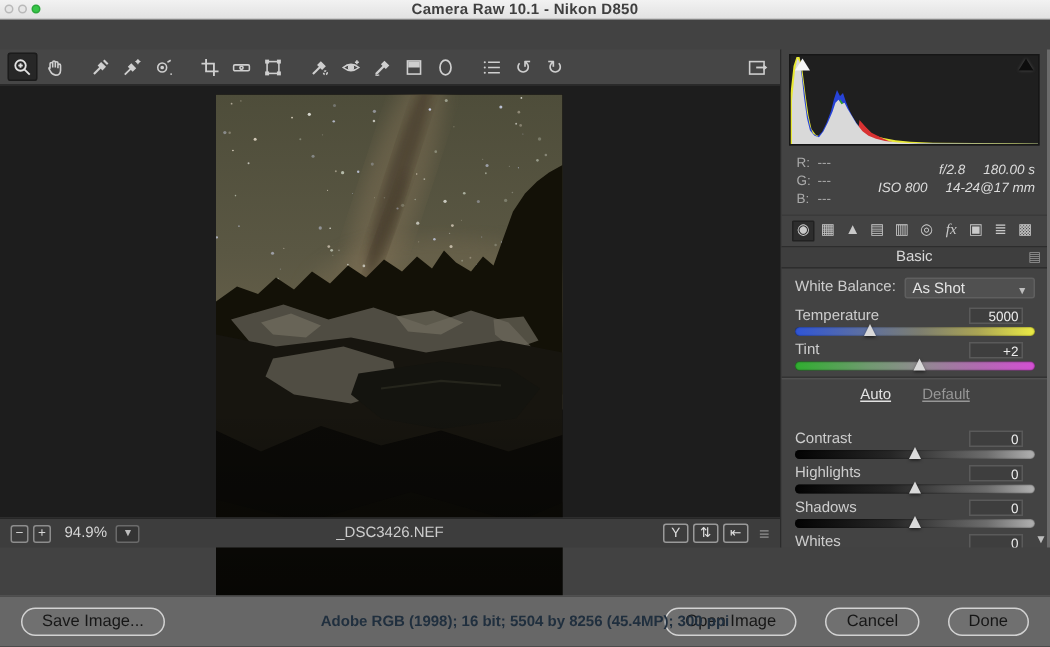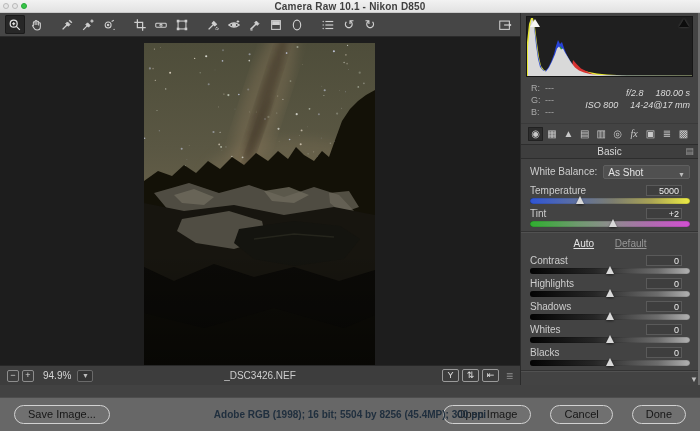--- a/index.html
+++ b/index.html
@@ -1,18 +1,18 @@
 <!DOCTYPE html>
 <html><head>
 <meta charset="utf-8">
 <style>
   * { box-sizing: border-box; margin: 0; padding: 0; }
   html,body { width:700px; height:431px; overflow:hidden; }
   body { font-family:"Liberation Sans", sans-serif; background:#424242; font-size:10px; }
-  .app { position:relative; width:700px; height:431px; display:flex; flex-direction:column; }
+  .app { position:relative; width:700px; height:431px; display:flex; flex-direction:column;gap:20px; }
 
   
   .titlebar { height:13px; background:linear-gradient(#f2f2f2,#e2e2e2); display:flex; align-items:center; justify-content:center; position:relative; flex:0 0 auto; border-bottom:1px solid #c9c9c9;}
   .titlebar .title { font-size:10px; color:#3f3f3f; font-weight:bold; letter-spacing:.2px; }
   .lights { position:absolute; left:3px; top:3px; display:flex; gap:3px; }
   .light { width:6px; height:6px; border-radius:50%; border:1px solid #b9b9b9; background:#e6e6e6; }
   .light.green { background:#37c648; border-color:#2aa73a; }
 
   
   .main { flex:1 1 auto; display:flex; min-height:0; }
@@ -73,21 +73,21 @@
   .srow { margin-bottom:4px; }
   .sline { display:flex; align-items:flex-end; justify-content:space-between; height:11px; margin-bottom:2px;}
   .sval { width:36px; margin-right:8px; text-align:right; height:11px; line-height:10px; border:1px solid #5a5a5a; background:#3e3e3e; color:#ececec; padding:0 2px; font-size:9px;}
   .sval.selected { background:#3f6db4; border-color:#35587f; color:#ffffff; }
   .strack { position:relative; height:6px; border-radius:3px; box-shadow: inset 0 0 1px #000; }
   .thumb { position:absolute; top:-2px; width:0; height:0; border-left:4px solid transparent; border-right:4px solid transparent; border-bottom:8px solid #d9d9d9; transform:translateX(-4px); filter:drop-shadow(0 1px 1px rgba(0,0,0,.55)); }
   .tone  { background:linear-gradient(90deg,#030303,#262626 40%,#6d6d6d 80%,#b2b2b2); }
   .temp  { background:linear-gradient(90deg,#2f55d6,#5c6fa2 28%,#7d7e70 52%,#aaa455 76%,#ecec45); }
   .tint  { background:linear-gradient(90deg,#2fae2f,#6f9a6f 30%,#8d8d8d 50%,#b06bb0 76%,#d44fd4); }
   .divider { height:2px; border-top:1px solid #333333; border-bottom:1px solid #515151; margin:3px -8px 5px -9px; }
-  .autorow { text-align:center; margin:1px 0 6px 0; }
+  .autorow { text-align:center; margin:1px 0 18px 0; }
   .autorow .link { text-decoration:underline; margin:0 9px; }
   .autolink { color:#e2e2e2; }
   .defaultlink { color:#979797; }
   .scrollhint { position:absolute; right:0px; bottom:1px; color:#bdbdbd; font-size:8px; line-height:1;}
 
   
   .bottombar { height:34px; background:#676767; border-top:1px solid #4d4d4d; display:flex; align-items:center; padding:0 14px; position:relative; flex:0 0 auto;margin-top:12px;}
   .pill { height:19px; border:1px solid #d2d2d2; border-radius:10px; background:#707070; color:#161616; font-size:11px; display:flex; align-items:center; padding:0 13px; line-height:1;}
   .worklink { position:absolute; left:50%; transform:translateX(-50%); color:#202f3e; font-size:10px; font-weight:bold; white-space:nowrap;}
   .rightbtns { margin-left:auto; display:flex; gap:19px; }

